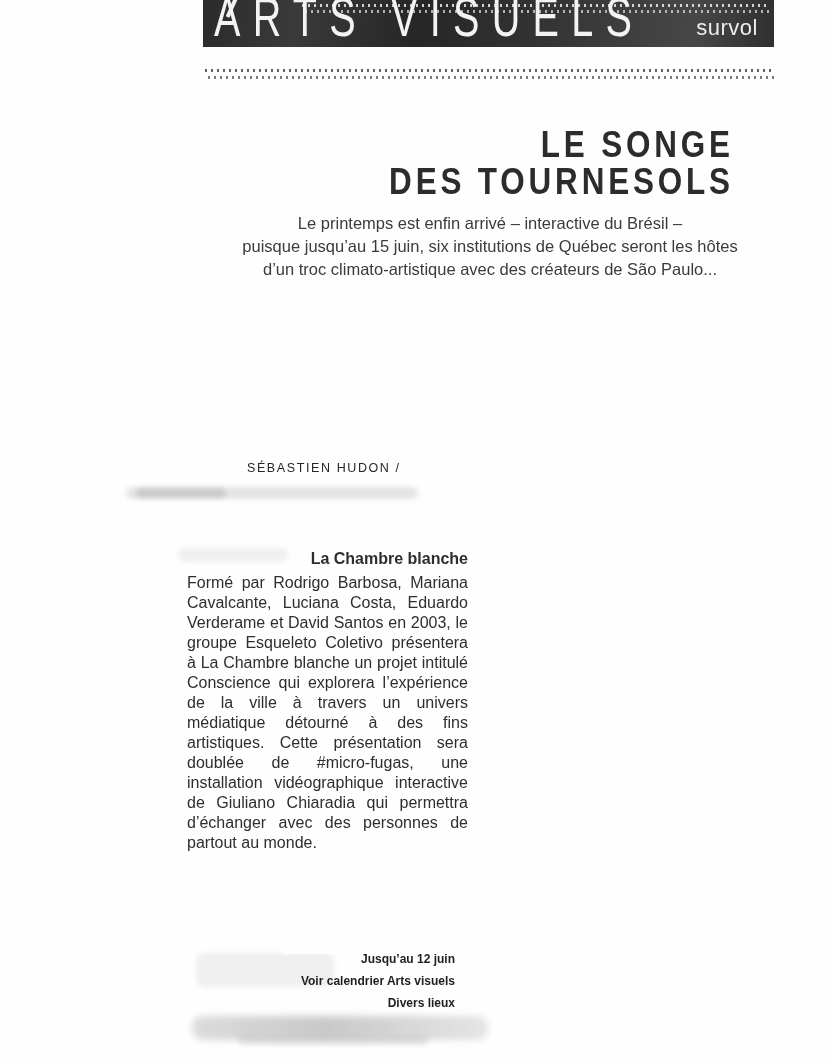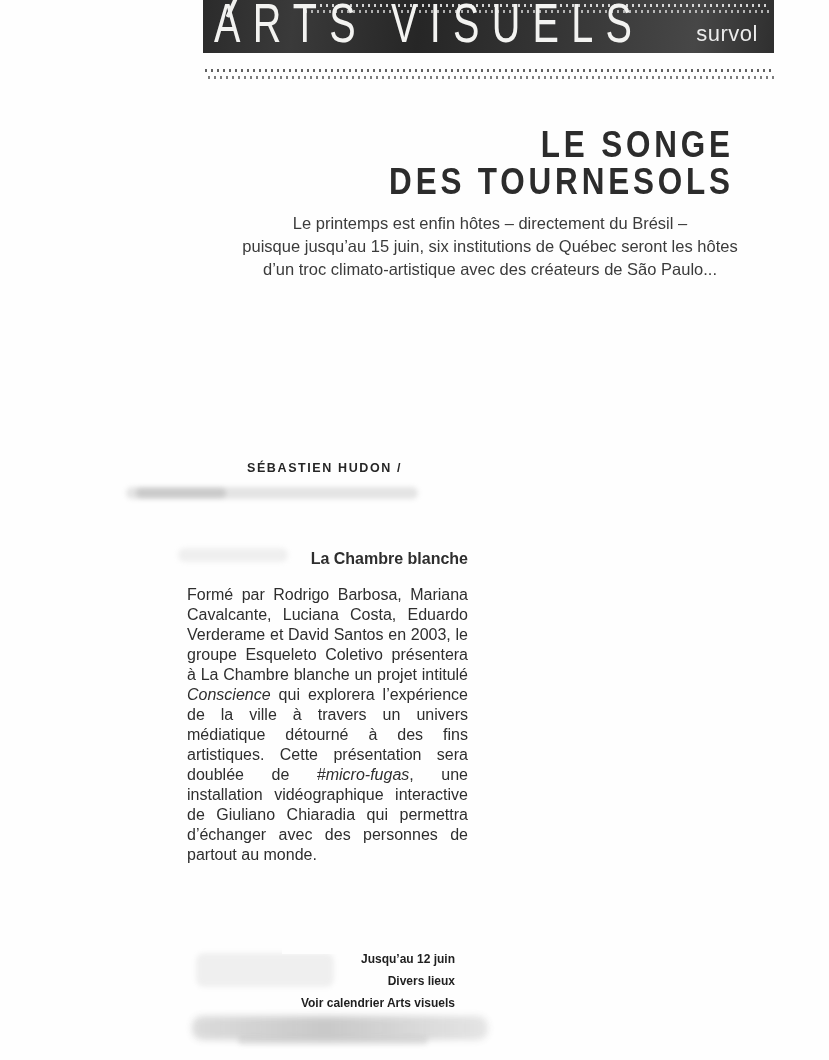--- a/index.html
+++ b/index.html
@@ -7,21 +7,21 @@
     position:relative;
     width:829px;height:1060px;
     margin:0 auto;
     background:#fefefe;
     overflow:hidden;
     font-family:"Liberation Sans","DejaVu Sans",sans-serif;
   }
 
   
   .banner{
-    position:absolute;left:203px;top:0;width:571px;height:53px;
+    position:absolute;left:203px;top:0;width:571px;height:47px;
     background:linear-gradient(97deg,#2b2b2b 0%,#3a3a3a 16%,#262626 38%,#343434 60%,#474747 86%,#2f2f2f 100%);
   }
   .banner-slash{
     position:absolute;left:27px;top:-4px;width:4px;height:22px;
     background:#efefec;transform:rotate(24deg);border-radius:1px;
   }
   .banner-dots{
     position:absolute;left:99px;top:4px;right:5px;height:11px;
     background-image:
       repeating-linear-gradient(90deg,rgba(255,255,255,.78) 0 2px,transparent 2px 6px),
@@ -64,33 +64,33 @@
   
   .intro{
     position:absolute;left:205px;top:212px;width:570px;
     text-align:center;color:#3b3b3b;
     font-size:16.5px;line-height:23px;
   }
 
   
   .author{
     position:absolute;left:247px;top:461px;
-    font-size:12.5px;font-weight:bold;letter-spacing:1.6px;
+    font-size:12.5px;font-weight:normal;letter-spacing:1.6px;
     color:#262626;white-space:nowrap;
   }
 
   
   .body-col{
     position:absolute;left:187px;top:549px;width:281px;
     color:#2e2e2e;font-size:16px;line-height:20px;
   }
-  .body-heading{font-weight:bold;text-align:right;margin:0 0 16px 0;}
+  .body-heading{font-weight:bold;text-align:right;margin:0 0 4px 0;}
   .body-text{margin:0;text-align:justify;}
   .seg-bold{font-weight:normal;}
-  .seg-italic{font-style:italic;}
+  .seg-italic{}
 
   
   .footer{
     position:absolute;left:190px;top:948px;width:265px;
     text-align:right;font-weight:bold;
     font-size:12px;line-height:22px;color:#1f1f1f;
   }
   .clip-strip{
     position:absolute;left:282px;top:948px;width:192px;height:6px;
     background:#fefefe;z-index:6;
@@ -124,39 +124,39 @@
     <div class="banner-tag">survol</div>
   </div>
   <div class="dots-below"></div>
 
   <div class="article-title">
     <div>LE SONGE</div>
     <div>DES TOURNESOLS</div>
   </div>
 
   <div class="intro">
-      <div>Le printemps est enfin hôtes – directement du Brésil –</div>
+      <div>Le printemps est enfin arrivé – interactive du Brésil –</div>
       <div>puisque jusqu’au 15 juin, six institutions de Québec seront les hôtes</div>
       <div>d’un troc climato-artistique avec des créateurs de São Paulo...</div>
     </div>
 
   <div class="author">SÉBASTIEN HUDON /</div>
   <div class="smudge smudge-author"></div>
   <div class="smudge smudge-author2"></div>
   <div class="smudge smudge-heading"></div>
 
   <div class="body-col">
     <div class="body-heading">La Chambre blanche</div>
     <p class="body-text"><span class="seg-normal">Formé par Rodrigo Barbosa, Mariana Cavalcante, Luciana Costa, Eduardo Verderame et David Santos en 2003, le groupe </span><span class="seg-bold">Esqueleto Coletivo</span><span class="seg-normal"> présentera à La Chambre blanche un projet intitulé </span><span class="seg-italic">Conscience</span><span class="seg-normal"> qui explorera l’expérience de la ville à travers un univers médiatique détourné à des fins artistiques. Cette présentation sera doublée de </span><span class="seg-italic">#micro-fugas</span><span class="seg-normal">, une installation vidéographique interactive de </span><span class="seg-bold">Giuliano Chiaradia</span><span class="seg-normal"> qui permettra d’échanger avec des personnes de partout au monde.</span></p>
   </div>
 
   <div class="smudge smudge-footer"></div>
   <div class="footer">
       <div>Jusqu’au 12 juin</div>
+      <div>Voir calendrier Arts visuels</div>
       <div>Divers lieux</div>
-      <div>Voir calendrier Arts visuels</div>
     </div>
   <div class="clip-strip"></div>
 
   <div class="smudge smudge-bottom"></div>
   <div class="smudge smudge-bottom2"></div>
 
 </div>
 
 </body></html>

